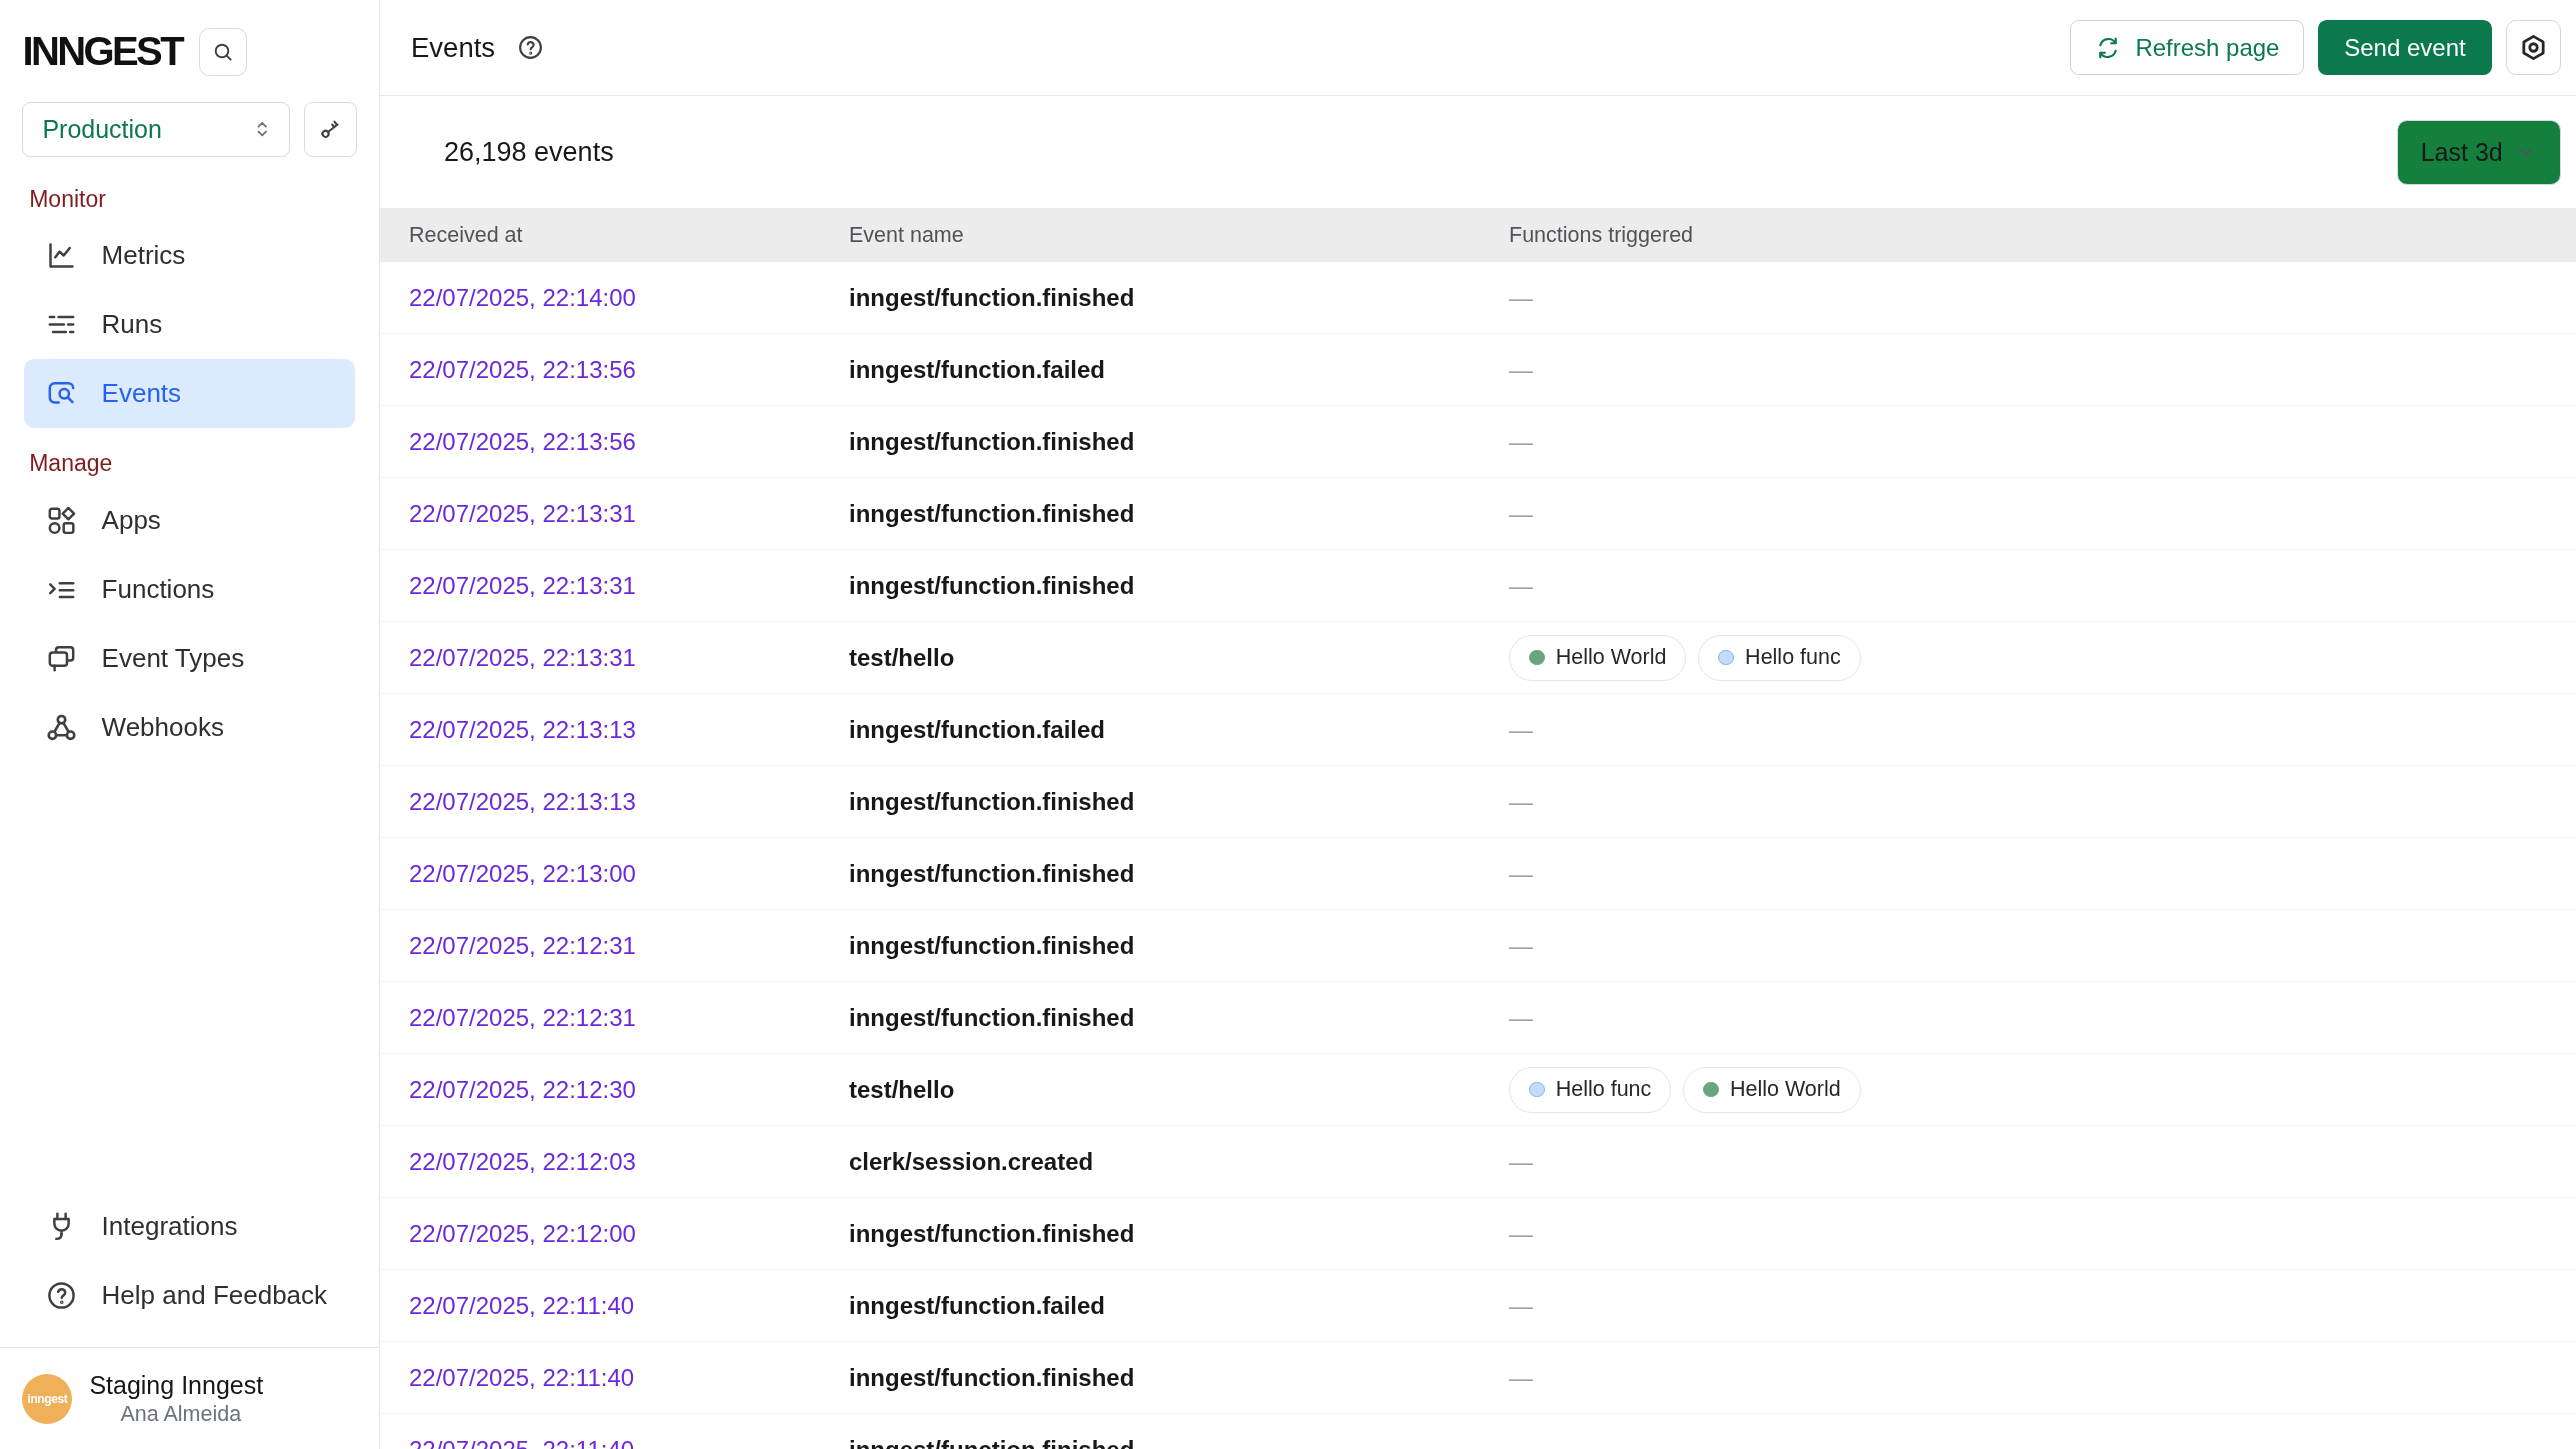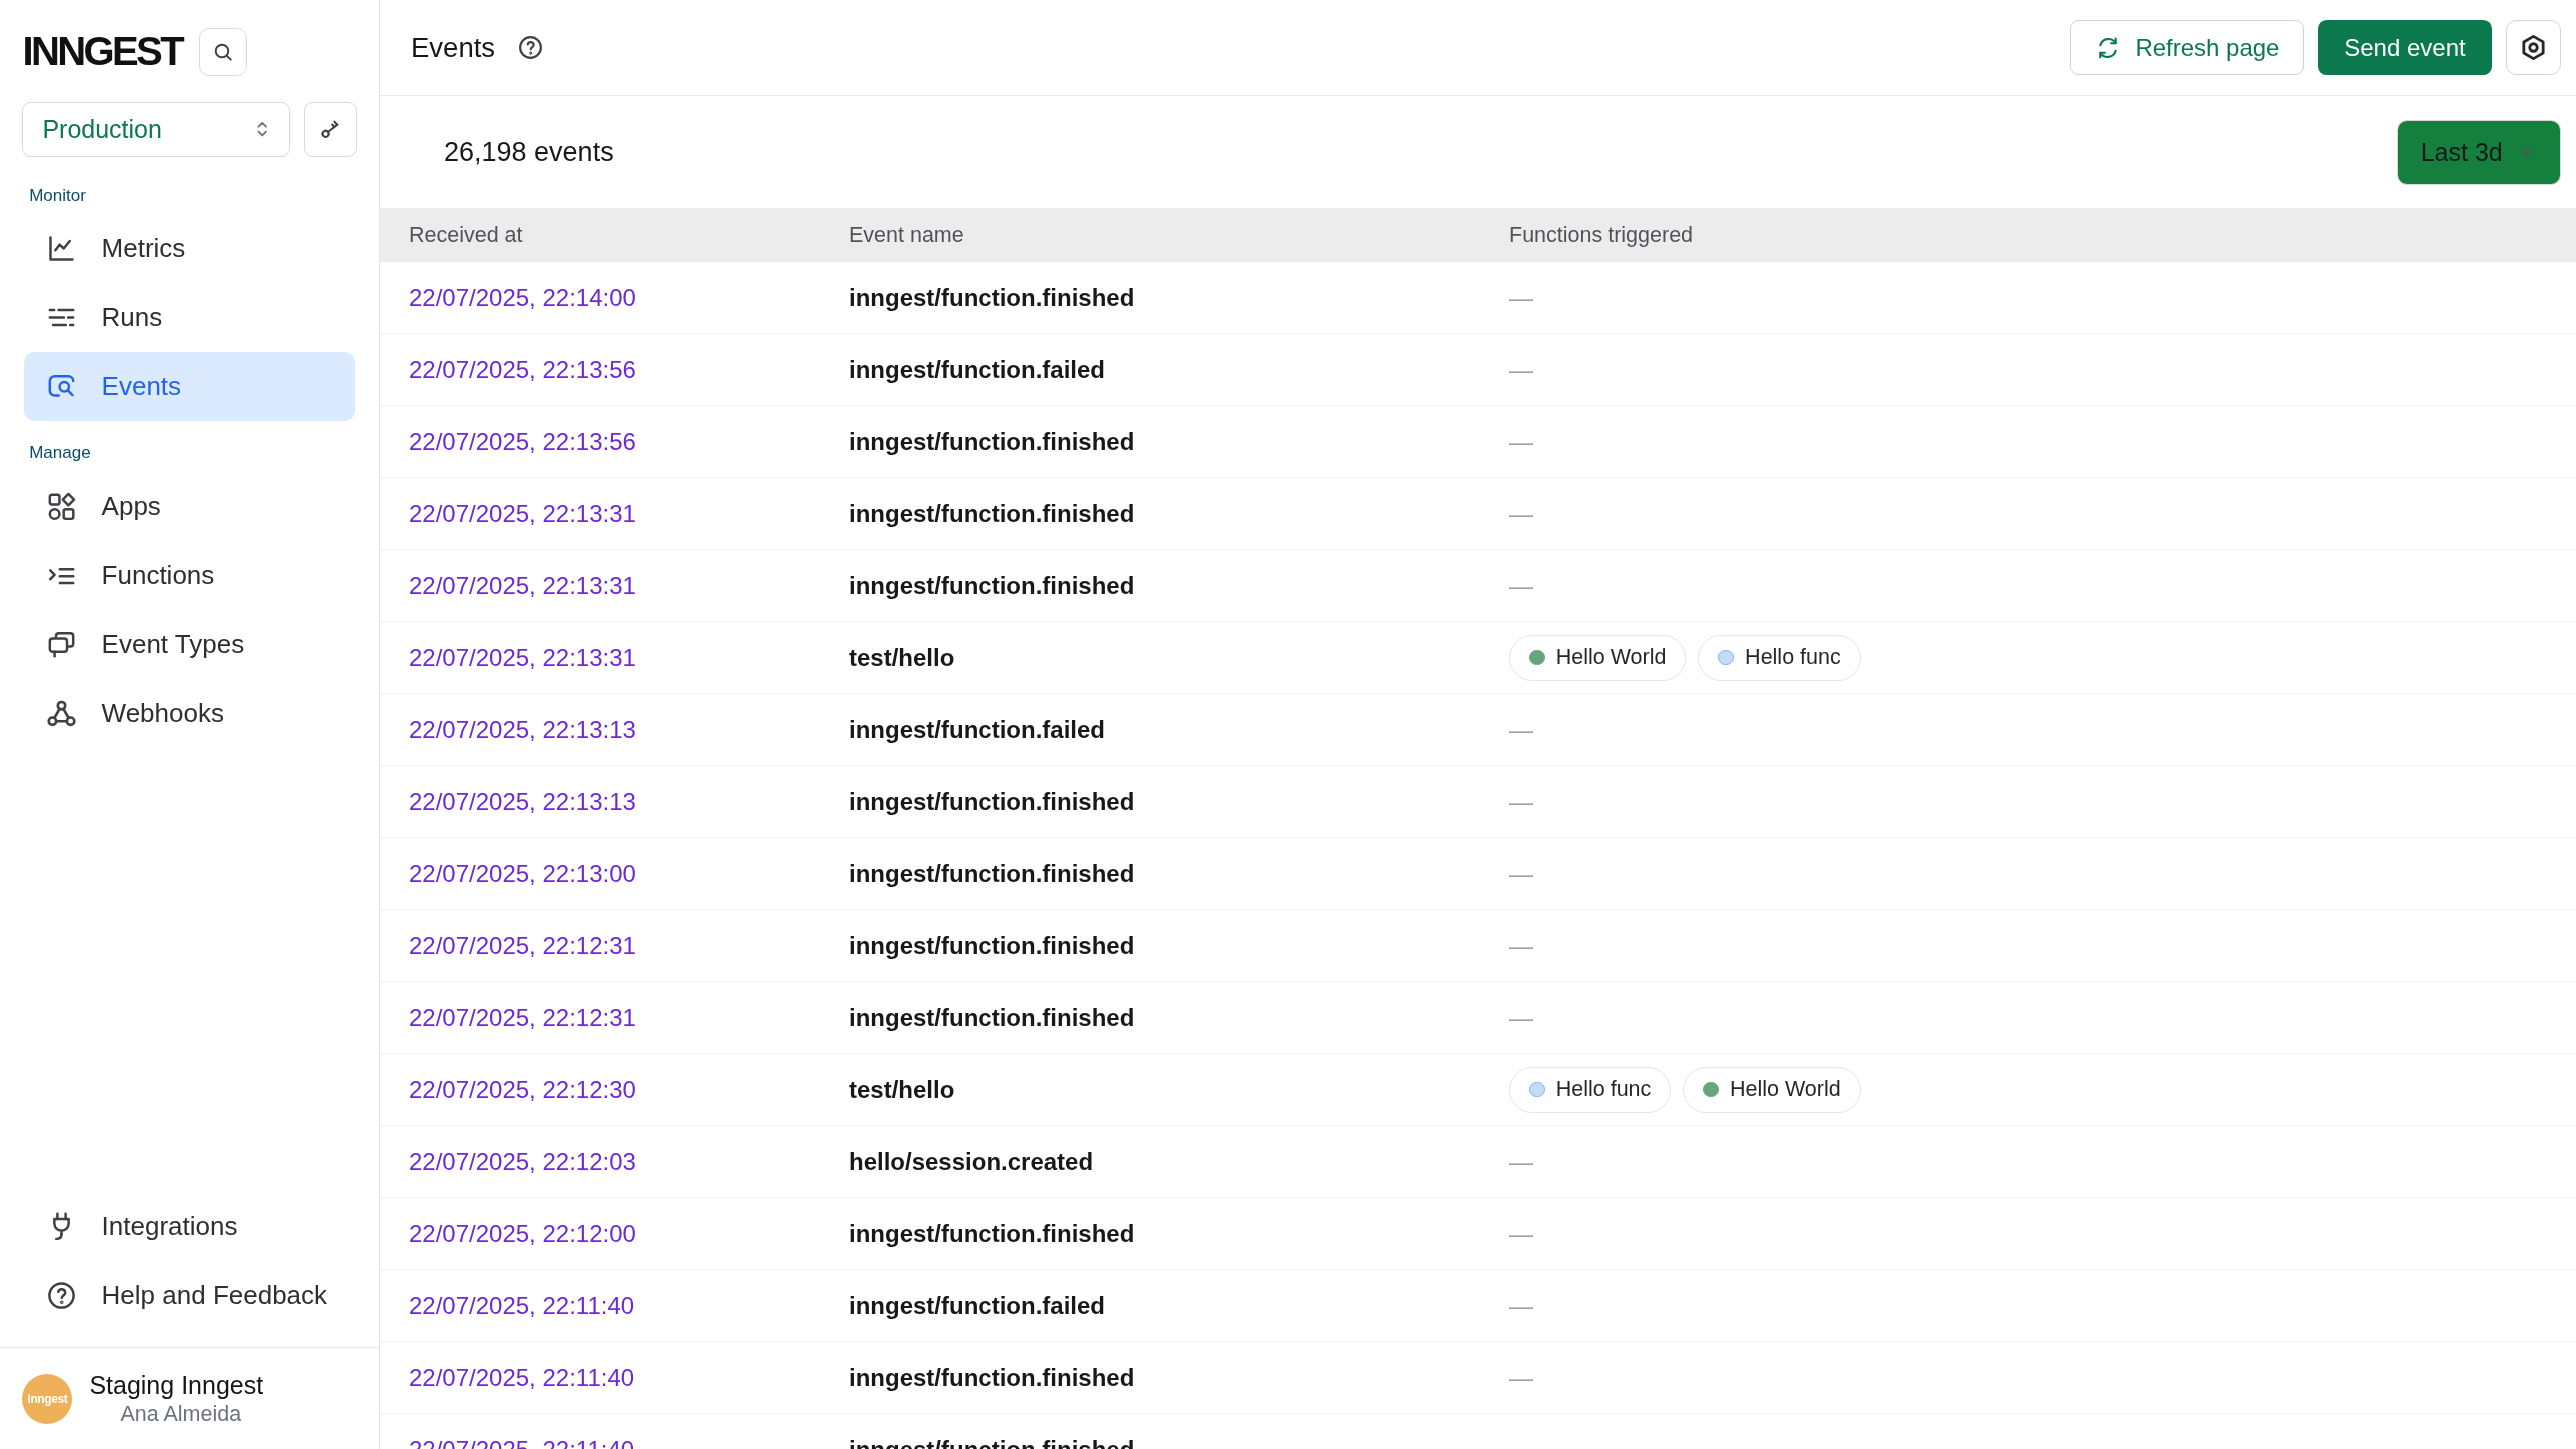--- a/index.html
+++ b/index.html
@@ -16,21 +16,21 @@
     width:48px; height:48px; display:flex; align-items:center; justify-content:center;
     color:#3f3f46; cursor:pointer; }
   .env-row { display:flex; gap:13.8px; padding:26px 22.4px 0 22.4px; align-items:center; }
   .env-select { flex:1; height:55px; border:1.7px solid #d9d9d9; border-radius:8.6px;
     background:#fff; display:flex; align-items:center; justify-content:space-between;
     padding:0 15.5px 0 19px; font-size:25px; color:#0b794d; cursor:pointer; }
   .env-select .chev { color:#6b7280; }
   .key-btn { width:53px; height:55px; border:1.7px solid #d9d9d9; border-radius:8.6px;
     background:#fff; display:flex; align-items:center; justify-content:center; color:#3f3f46; }
   .nav { padding:29px 24px 0 24px; }
-  .section-label { font-size:17px; color:#0c4a6e; padding-left:5.2px; margin-bottom:8.6px; }
+  .section-label { font-size:23px; color:#7f1d1d; padding-left:5.2px; margin-bottom:8.6px; }
   .section-label.manage { margin-top:22.4px; }
   .nav-item { height:69px; display:flex; align-items:center; gap:24px; padding:0 20.6px;
     border-radius:10.3px; font-size:26px; color:#2e2e33; cursor:pointer; }
   .nav-item .nv-icon { width:33px; height:33px; display:flex; align-items:center; color:#3f3f46; }
   .nav-item.active { background:#dbeafe; color:#2563eb; }
   .nav-item.active .nv-icon { color:#2563eb; }
   .sidebar-spacer { flex:1; }
   .sidebar-footer { padding:0 24px 17px 24px; }
   .account { border-top:0.9px solid #e4e4e4; height:103px; display:flex; align-items:center;
     gap:17px; padding:0 22.4px; }
@@ -415,21 +415,21 @@
               </span>
               <span class="badge">
                 <span class="dot" style="background: rgb(102, 165, 126); border: 1.7px solid rgb(102, 165, 126);"></span>
                 <span>Hello World</span>
               </span>
             </div>
   </div>
 
   <div class="trow">
     <div class="c1 cell-received">22/07/2025, 22:12:03</div>
-    <div class="c2 cell-event">hello/session.created</div>
+    <div class="c2 cell-event">clerk/session.created</div>
     <div class="c3 cell-fns">
               <span class="dash">—</span>
             </div>
   </div>
 
   <div class="trow">
     <div class="c1 cell-received">22/07/2025, 22:12:00</div>
     <div class="c2 cell-event">inngest/function.finished</div>
     <div class="c3 cell-fns">
               <span class="dash">—</span>

